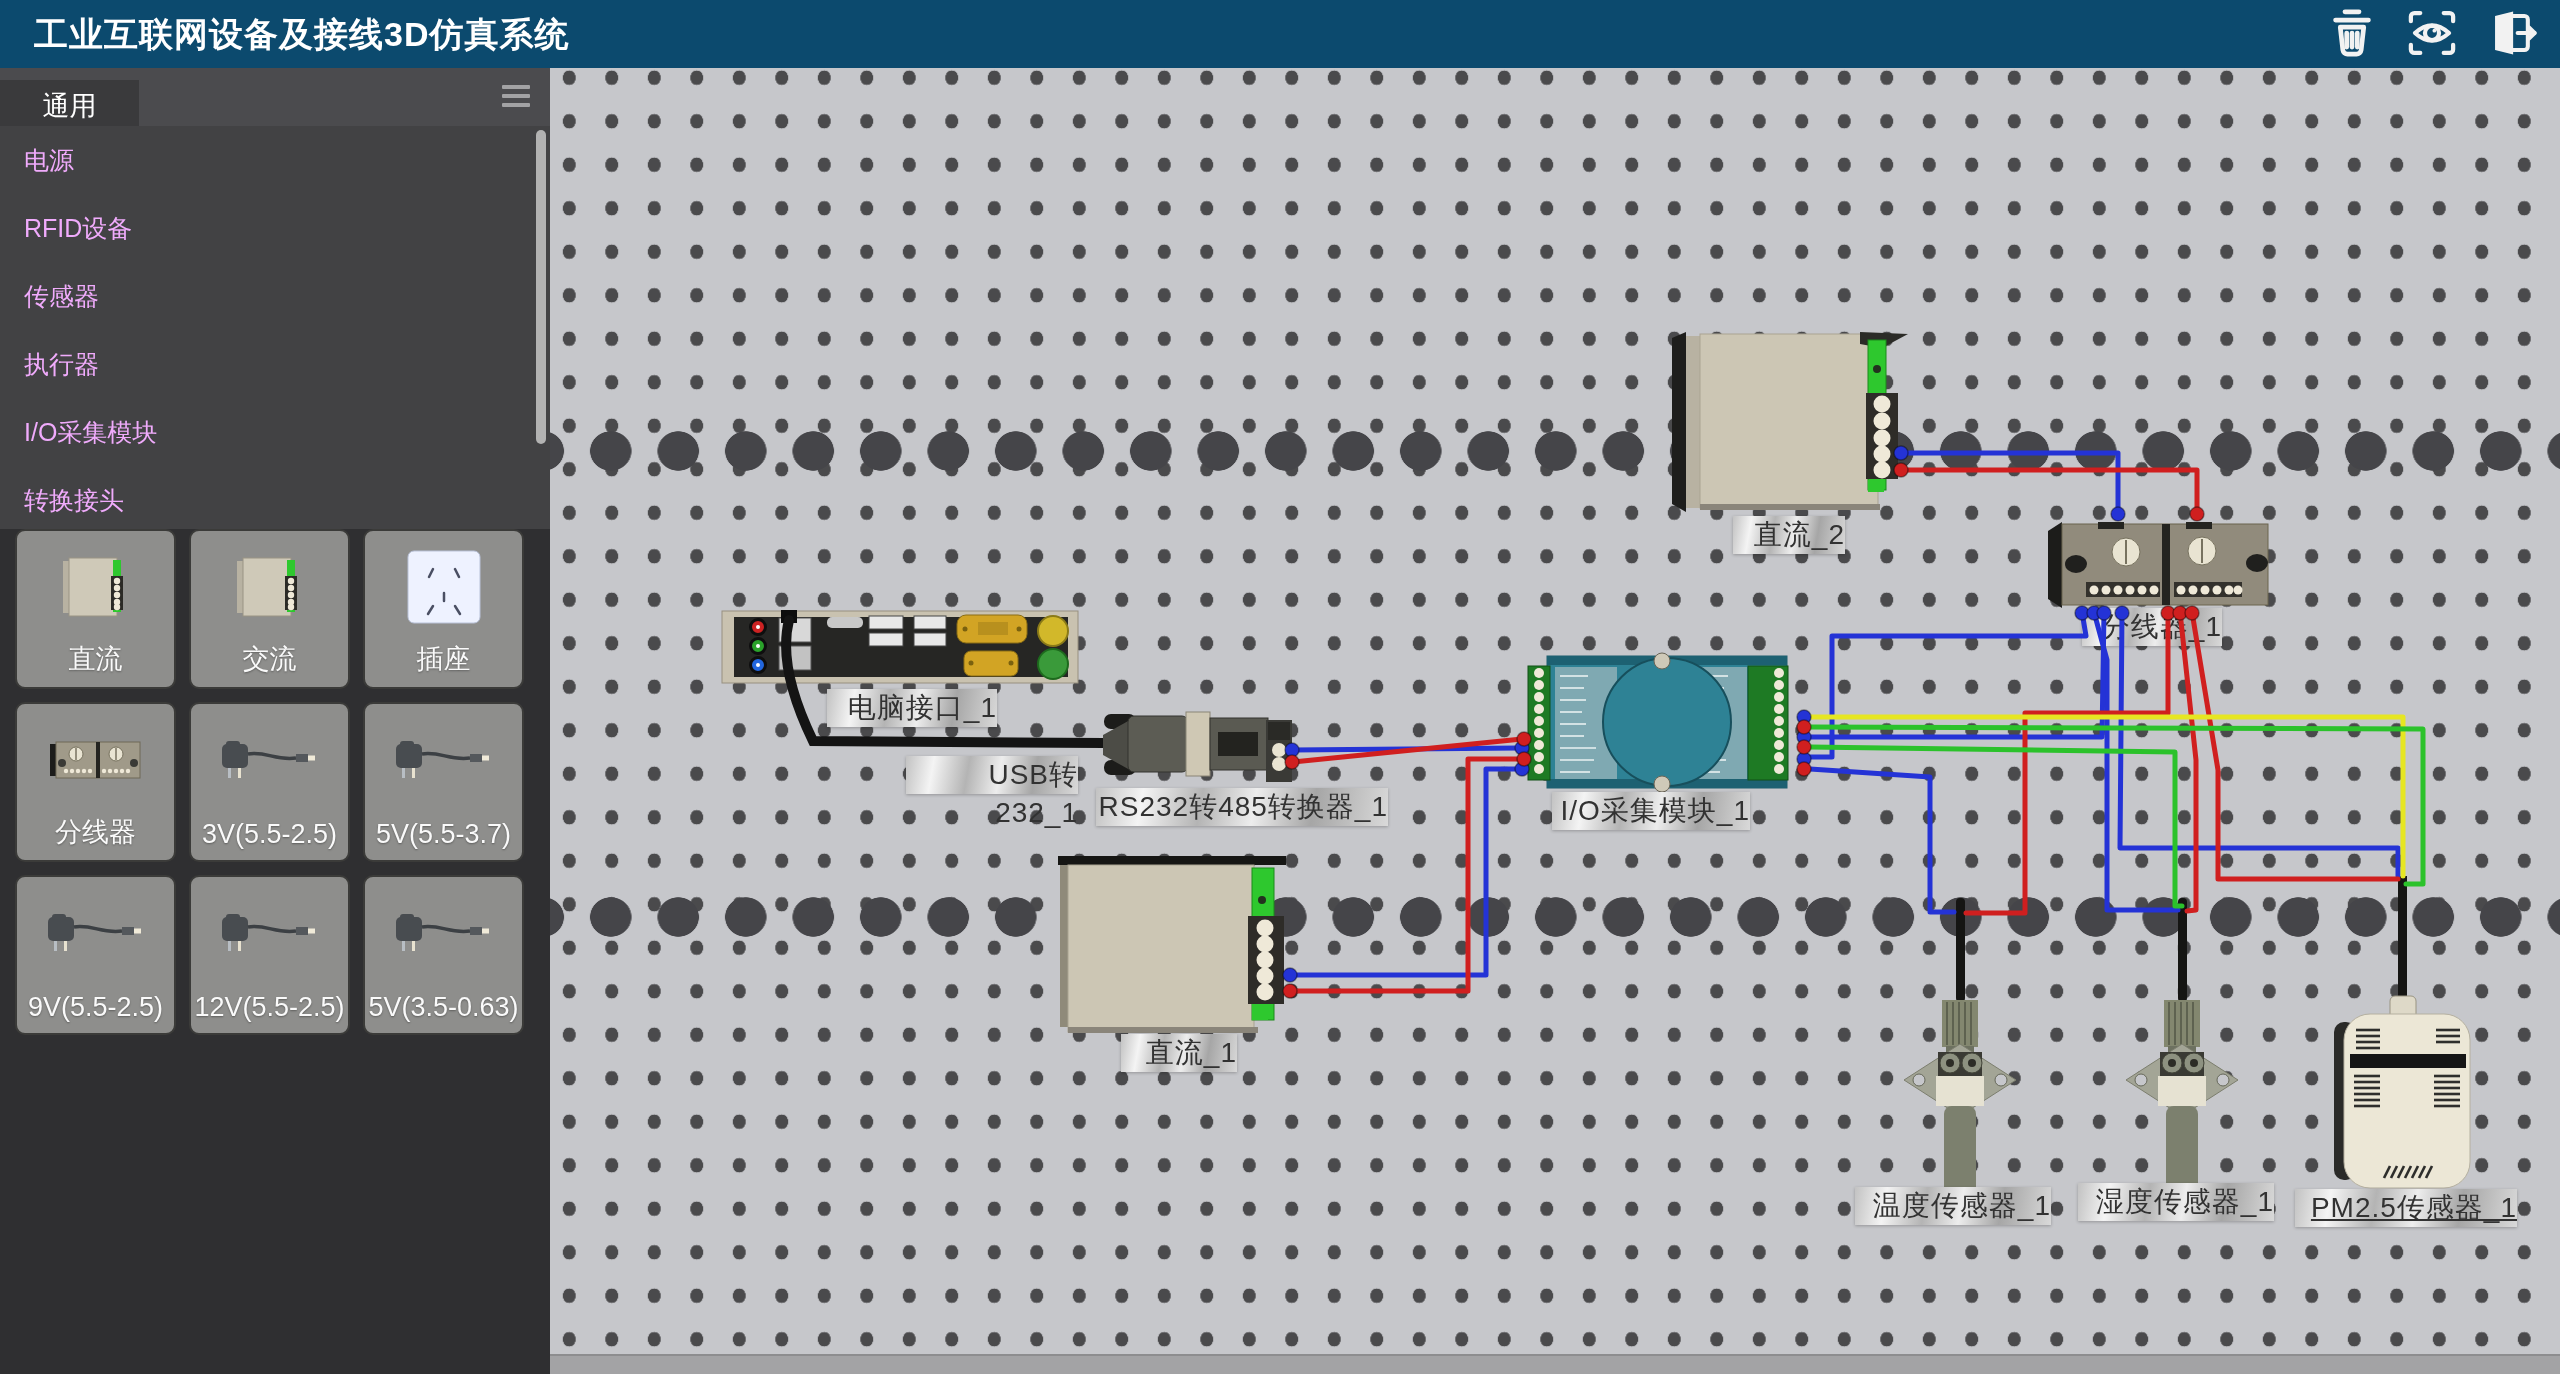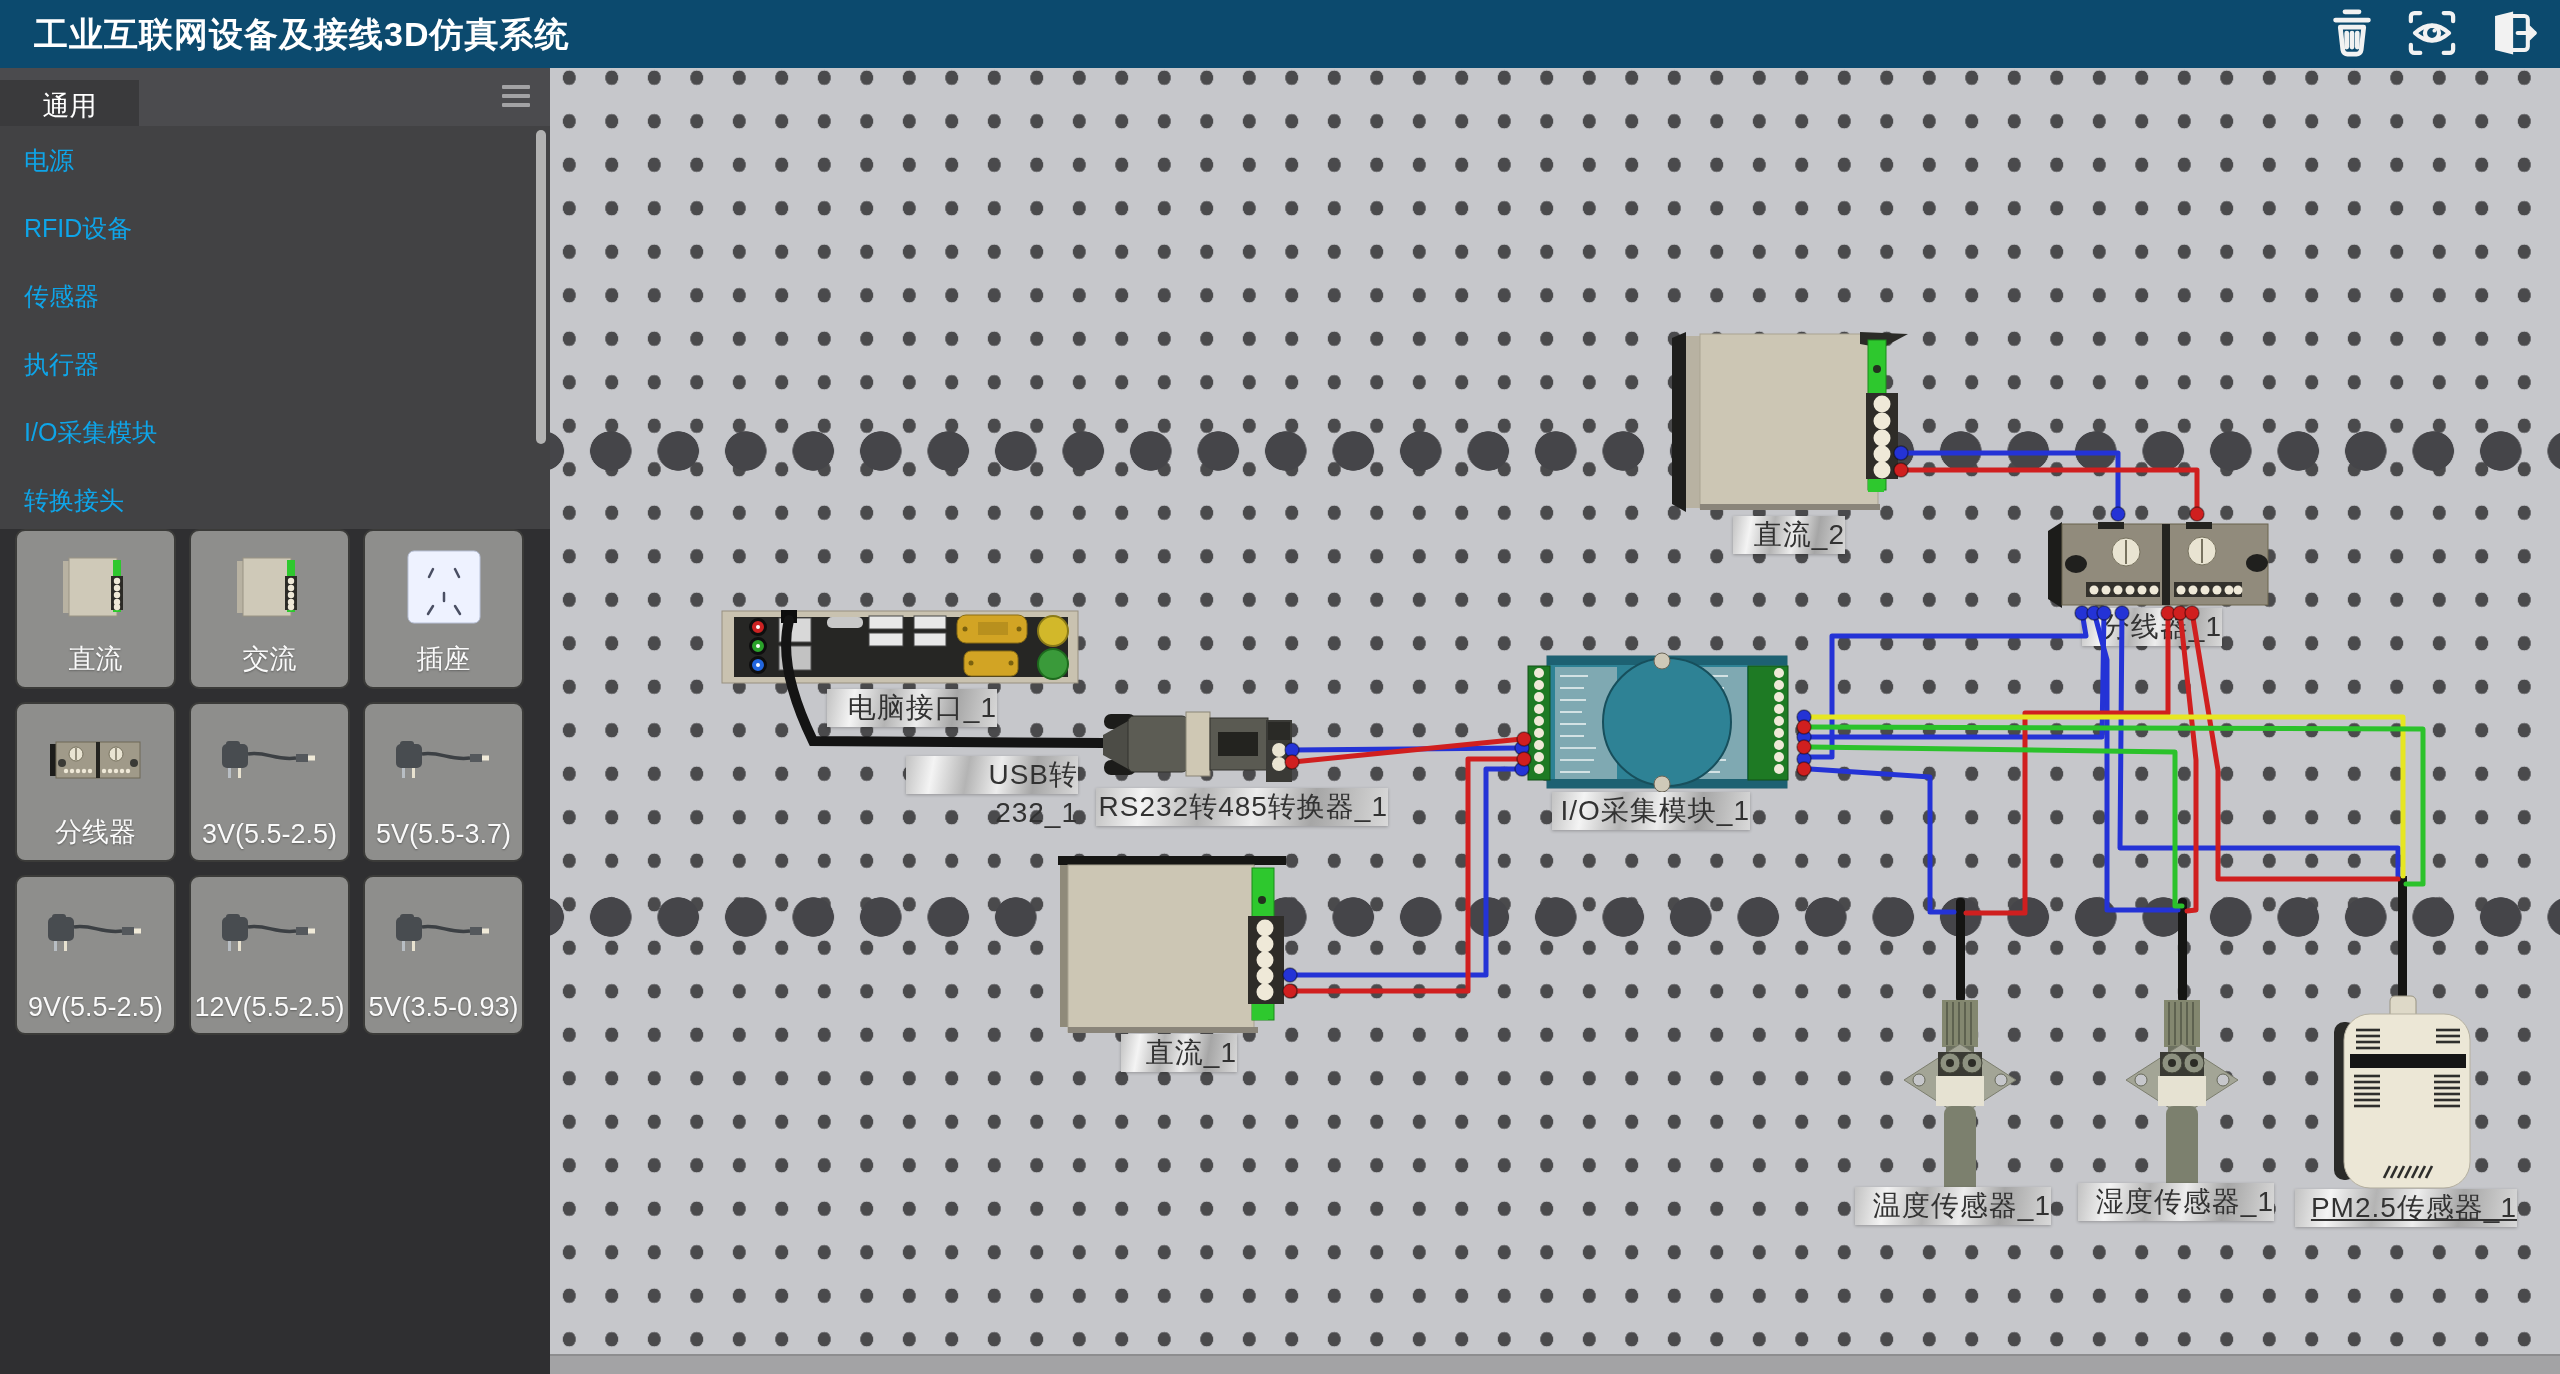--- a/index.html
+++ b/index.html
@@ -15,21 +15,21 @@
   
   .sidebar{position:absolute;left:0;top:68px;width:550px;bottom:0;background:#2f2f31;z-index:4;}
   .sidebar-header{position:absolute;left:0;top:0;width:550px;height:58px;background:#4b4b4e;}
   .sidebar-tab{position:absolute;left:0;top:4px;width:139px;height:54px;background:#3a3a3c;
                color:#fff;font-size:27px;text-align:center;line-height:52px;cursor:pointer;margin-top:8px;}
   .hamburger{position:absolute;right:18px;top:12px;width:30px;height:32px;background:none;border:none;
              padding:0;cursor:pointer;}
   .hamburger span{display:block;width:28px;height:4px;background:#a2a2a4;margin:5px 0;border-radius:1px;}
   .category-list{list-style:none;margin:0;padding:0;position:absolute;left:0;top:58px;width:550px;
                  height:403px;background:#424244;}
-  .category-list li{height:68px;line-height:68px;padding-left:24px;color:#0ea5e9;font-size:25px;cursor:pointer;}
+  .category-list li{height:68px;line-height:68px;padding-left:24px;color:#f0abfc;font-size:25px;cursor:pointer;}
   .sidebar-scrollbar{position:absolute;left:536px;top:62px;width:10px;height:314px;border-radius:5px;
                      background:#b2b2b2;}
   .tile-grid{position:absolute;left:0;top:461px;width:550px;bottom:0;}
   .tile{position:absolute;width:161px;height:160px;background:#8e8e8c;border:2px solid #3b3b39;
         border-radius:10px;box-sizing:border-box;cursor:pointer;}
   .tile .tile-icon{position:absolute;left:0;top:10px;width:100%;height:92px;display:flex;
                    align-items:center;justify-content:center;}
   .tile .tile-label{position:absolute;left:0;bottom:10px;width:100%;text-align:center;color:#fafafa;
                     font-size:27px;text-shadow:0 1px 2px rgba(0,0,0,.35);}
   
@@ -248,21 +248,21 @@
             <svg width="104" height="44" viewBox="0 0 104 44">
               <rect x="4" y="6" width="26" height="24" rx="5" fill="#484c50"></rect>
               <rect x="8" y="3" width="14" height="6" rx="3" fill="#484c50"></rect>
               <rect x="10" y="30" width="3" height="10" fill="#b8bec4"></rect>
               <rect x="20" y="30" width="3" height="10" fill="#e8e2d0"></rect>
               <path d="M30 16 C48 13 58 23 78 20" fill="none" stroke="#3c4044" stroke-width="3.5"></path>
               <rect x="78" y="16" width="12" height="8" fill="#54585c"></rect>
               <rect x="90" y="17.5" width="7" height="5" fill="#f0ead8"></rect>
             </svg>
           </div>
-          <div class="tile-label">5V(3.5-0.93)</div>
+          <div class="tile-label">5V(3.5-0.63)</div>
         </div>
       </div>
   </aside>
 
   <main class="canvas">
     <div class="bigdots row1"></div>
     <div class="bigdots row2"></div>
     <div class="floor-strip"></div>
   </main>
 

